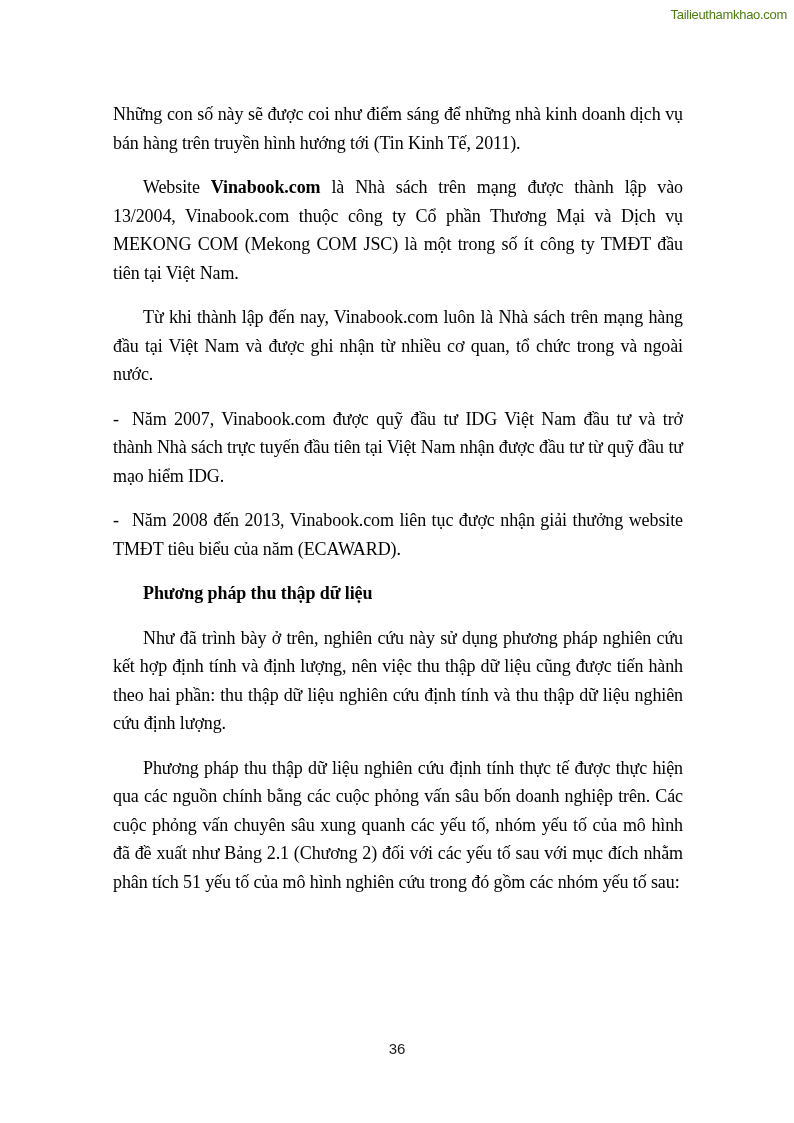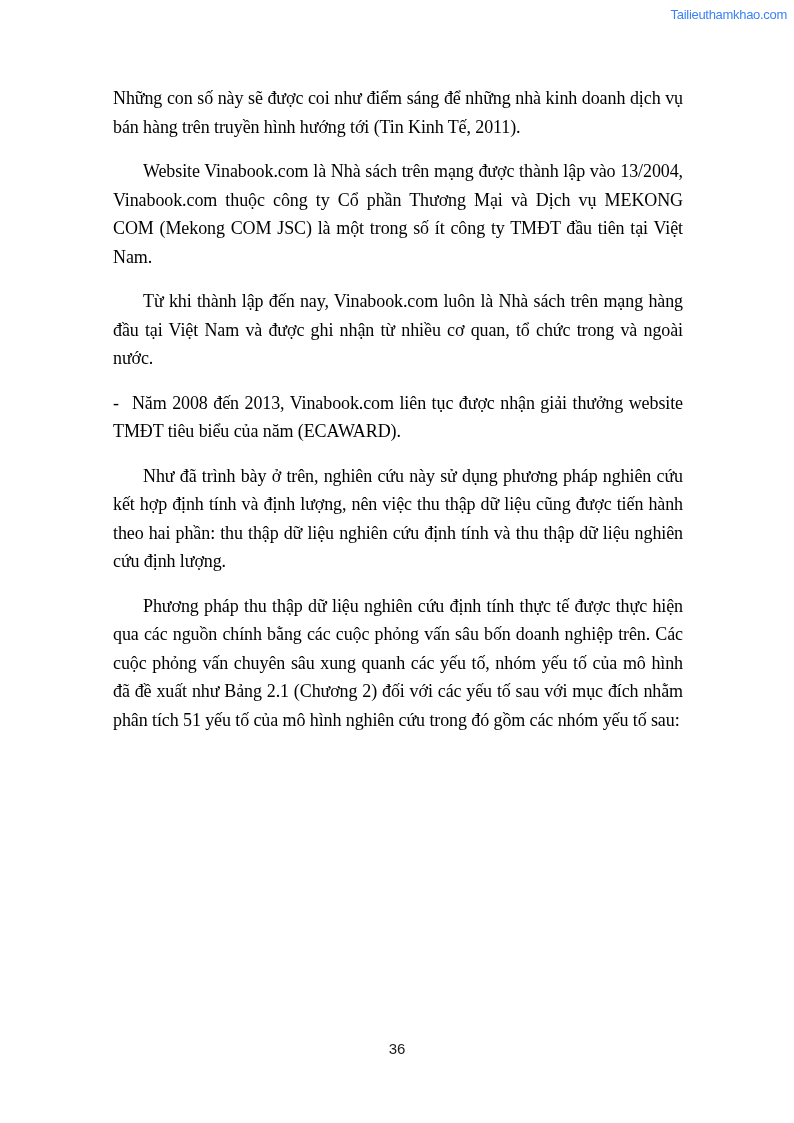--- a/index.html
+++ b/index.html
@@ -12,38 +12,38 @@
     font-family: "Liberation Serif", "DejaVu Serif", serif;
     color: #000000;
   }
   .watermark {
     position: absolute;
     top: 7px;
     right: 7px;
     font-family: "Liberation Sans", sans-serif;
     font-size: 13px;
     letter-spacing: -0.3px;
-    color: #3b82f6;
+    color: #4d7c0f;
     text-shadow: 1px 1px 0 #ffffff;
   }
   .content {
     position: absolute;
     left: 113px;
     top: 84px;
     width: 570px;
     font-size: 18px;
     line-height: 28.5px;
     text-align: justify;
     letter-spacing: -0.1px;
   }
-  .content p { margin: 0 0 16px 0; }
+  .content p { margin: 16px 0 16px 0; }
   p.indent { text-indent: 30px; }
   p.heading { font-weight: bold; }
   .bullet .marker { padding-right: 13px; }
-  .bold { font-weight: normal; }
+  .bold { font-weight: bold; }
   .page-number {
     position: absolute;
     left: 0;
     top: 1040px;
     width: 794px;
     text-align: center;
     font-family: "Liberation Sans", sans-serif;
     font-size: 15px;
     color: #1a1a1a;
   }
@@ -54,26 +54,28 @@
 <div class="watermark">Tailieuthamkhao.com</div>
 
 <div class="content">
 
   <p>Những con số này sẽ được coi như điểm sáng để những nhà kinh doanh dịch vụ bán hàng trên truyền hình hướng tới (Tin Kinh Tế, 2011).</p>
 
   <p class="indent"><span>Website </span><span class="bold">Vinabook.com</span><span> là Nhà sách trên mạng được thành lập vào 13/2004, Vinabook.com thuộc công ty Cổ phần Thương Mại và Dịch vụ MEKONG COM (Mekong COM JSC) là một trong số ít công ty TMĐT đầu tiên tại Việt Nam.</span></p>
 
   <p class="indent">Từ khi thành lập đến nay, Vinabook.com luôn là Nhà sách trên mạng hàng đầu tại Việt Nam và được ghi nhận từ nhiều cơ quan, tổ chức trong và ngoài nước.</p>
 
+  <p class="bullet"><span class="marker">-</span><span>Năm 2007, Vinabook.com được quỹ đầu tư IDG Việt Nam đầu tư và trở thành Nhà sách trực tuyến đầu tiên tại Việt Nam nhận được đầu tư từ quỹ đầu tư mạo hiểm IDG.</span></p>
 
   <p class="bullet"><span class="marker">-</span><span>Năm 2008 đến 2013, Vinabook.com liên tục được nhận giải thưởng website TMĐT tiêu biểu của năm (ECAWARD).</span></p>
 
 
 
 
+  <p class="indent heading">Phương pháp thu thập dữ liệu</p>
 
   <p class="indent">Như đã trình bày ở trên, nghiên cứu này sử dụng phương pháp nghiên cứu kết hợp định tính và định lượng, nên việc thu thập dữ liệu cũng được tiến hành theo hai phần: thu thập dữ liệu nghiên cứu định tính và thu thập dữ liệu nghiên cứu định lượng.</p>
 
   <p class="indent">Phương pháp thu thập dữ liệu nghiên cứu định tính thực tế được thực hiện qua các nguồn chính bằng các cuộc phỏng vấn sâu bốn doanh nghiệp trên. Các cuộc phỏng vấn chuyên sâu xung quanh các yếu tố, nhóm yếu tố của mô hình đã đề xuất như Bảng 2.1 (Chương 2) đối với các yếu tố sau với mục đích nhằm phân tích 51 yếu tố của mô hình nghiên cứu trong đó gồm các nhóm yếu tố sau:</p>
 
 </div>
 
 <div class="page-number">36</div>
 
 </body></html>

